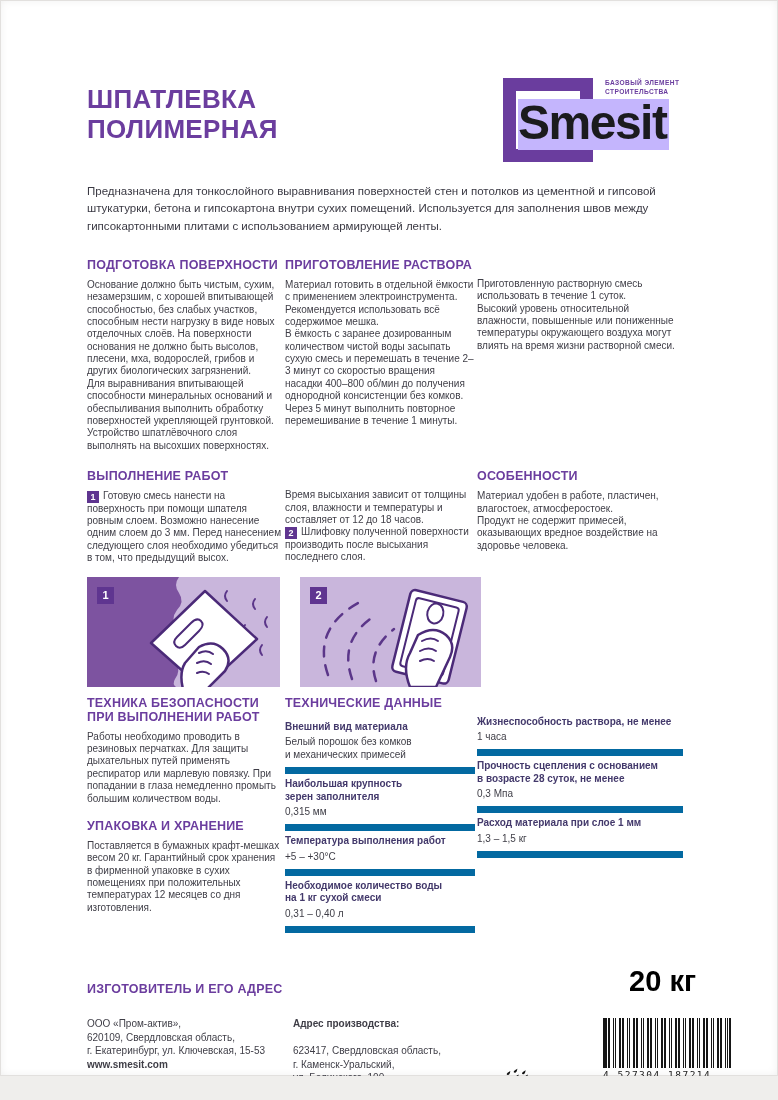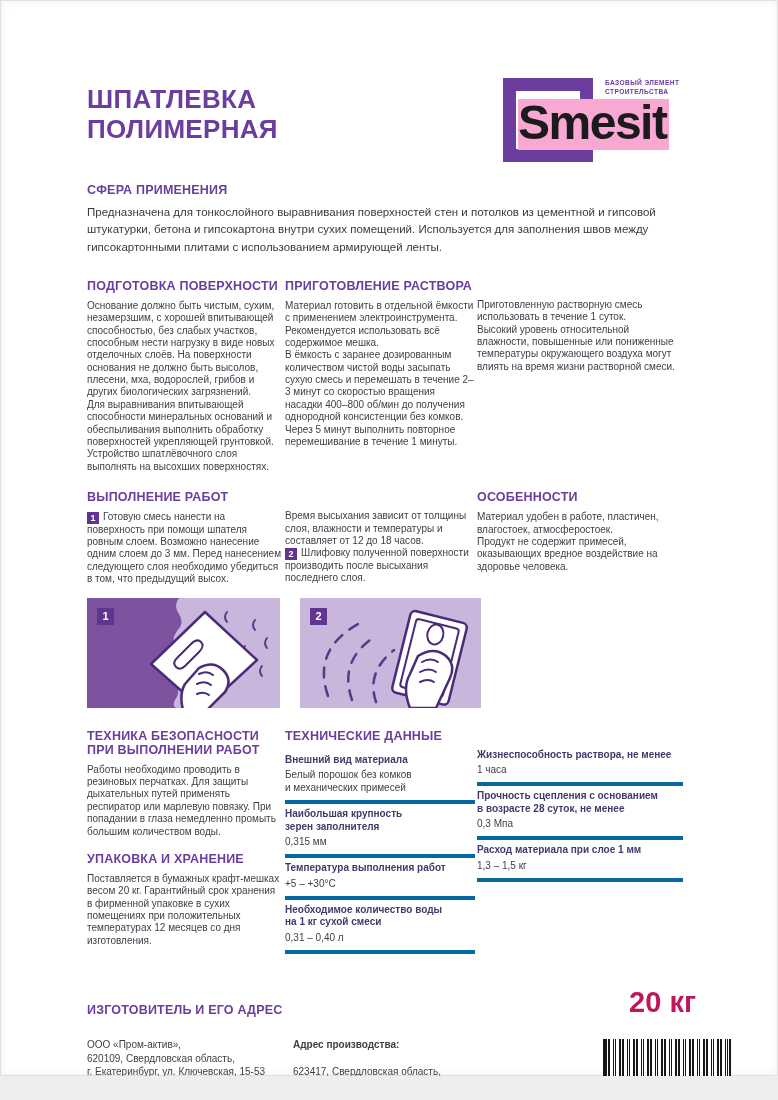--- a/index.html
+++ b/index.html
@@ -12,42 +12,42 @@
   .pre{white-space:pre-line;}
   h1{margin:0;font-size:26px;line-height:1.16;color:#6b3d9e;letter-spacing:.3px;white-space:pre-line;}
   .h2{margin:0 0 7px 0;font-size:12.5px;font-weight:bold;color:#6b3d9e;letter-spacing:.2px;white-space:pre-line;}
   .p{margin:0;font-size:10px;line-height:1.24;white-space:pre-line;}
   .lead{margin:6px 0 0 0;font-size:11.5px;line-height:1.5;font-weight:normal;color:#3a3943;white-space:pre-line;}
   .hdr{display:flex;justify-content:space-between;align-items:flex-start;}
   
   .logo{position:relative;width:205px;height:92px;margin-top:-6px;flex:none;}
   .logo-frame{position:absolute;left:0;top:0;width:64px;height:58px;border:13px solid #6a3d9e;}
   .logo-tagline{position:absolute;left:102px;top:0;font-size:6.6px;font-weight:bold;color:#6a3d9e;letter-spacing:.4px;line-height:1.4;white-space:pre-line;}
-  .logo-brand{position:absolute;left:15px;top:21px;font-size:48px;font-weight:bold;color:#1b1b1e;background:#f9a8d4;line-height:1.02;letter-spacing:-1.5px;padding:0 3px 2px 0;}
+  .logo-brand{position:absolute;left:15px;top:21px;font-size:48px;font-weight:bold;color:#1b1b1e;background:#c4b5fd;line-height:1.02;letter-spacing:-1.5px;padding:0 3px 2px 0;}
   
   .sec-app{margin-top:13px;}
   .cols{display:grid;grid-template-columns:196px 190px 206px;column-gap:2px;}
   .row1{margin-top:23px;}
   .row2{margin-top:17px;}
-  .row3{margin-top:17px;}
+  .row3{margin-top:5px;}
   .pad-head{padding-top:20px;}
   .badge{display:inline-block;width:12px;height:12px;background:#5f3590;color:#fff;font-size:9px;font-weight:bold;line-height:12px;text-align:center;margin-right:4px;position:relative;top:1px;}
   
   .illus-row{display:flex;gap:20px;margin-top:12px;}
   .illus{position:relative;flex:none;}
   .illus .badge2{position:absolute;left:10px;top:10px;width:17px;height:17px;background:#5f3590;color:#fff;font-size:11px;font-weight:bold;line-height:17px;text-align:center;}
   
-  .spec{border-bottom:4px solid #0369a1;padding:4px 0 6px;}
+  .spec{border-bottom:7px solid #0369a1;padding:4px 0 6px;}
   .spec:first-of-type{padding-top:0;}
   .spec .lbl{font-size:10px;font-weight:bold;color:#43396b;line-height:1.25;white-space:pre-line;}
   .spec .val{font-size:10px;line-height:1.3;margin-top:2px;white-space:pre-line;}
   .mt14{margin-top:14px;}
   
   .foot-top{display:flex;justify-content:space-between;align-items:flex-end;margin-top:34px;}
-  .weight{font-size:29px;font-weight:bold;color:#be185d;line-height:1;margin-right:12px;}
+  .weight{font-size:29px;font-weight:bold;color:#000000;line-height:1;margin-right:12px;}
   .foot-cols{display:grid;grid-template-columns:196px 190px 100px 128px;column-gap:10px;margin-top:8px;}
   .addr{font-size:10px;line-height:1.35;white-space:pre-line;}
   .addr .b{font-weight:bold;}
   .symbols{display:flex;align-items:flex-end;gap:12px;margin-top:16px;color:#111;}
   .sym{font-family:"DejaVu Sans",sans-serif;font-size:40px;line-height:1;}
   .barcode-box{margin-top:14px;}
   .bars{height:50px;width:124px;background:
       repeating-linear-gradient(90deg,#161616 0 2px,#fff 2px 3px,#161616 3px 5px,#fff 5px 8px,#161616 8px 9px,#fff 9px 10px,#161616 10px 11px,#fff 11px 14px);
       border-left:2px solid #161616;border-right:2px solid #161616;}
   .digits{font-family:"DejaVu Sans Mono",monospace;font-size:9.5px;color:#1a1a1a;letter-spacing:1.5px;margin-top:1px;}
@@ -63,21 +63,20 @@
 ПОЛИМЕРНАЯ</h1>
       <div class="logo">
         <div class="logo-frame"></div>
         <div class="logo-tagline">БАЗОВЫЙ ЭЛЕМЕНТ
 СТРОИТЕЛЬСТВА</div>
         <div class="logo-brand">Smesit</div>
       </div>
     </div>
 
     <div class="sec-app">
-      <div class="h2">СФЕРА ПРИМЕНЕНИЯ</div>
       <p class="lead">Предназначена для тонкослойного выравнивания поверхностей стен и потолков из цементной и гипсовой штукатурки, бетона и гипсокартона внутри сухих помещений. Используется для заполнения швов между гипсокартонными плитами с использованием армирующей ленты.</p>
     </div>
 
     <div class="cols row1">
       <div>
         <div class="h2">ПОДГОТОВКА ПОВЕРХНОСТИ</div>
         <p class="p">Основание должно быть чистым, сухим, незамерзшим, с хорошей впитывающей способностью, без слабых участков, способным нести нагрузку в виде новых отделочных слоёв. На поверхности основания не должно быть высолов, плесени, мха, водорослей, грибов и других биологических загрязнений.
 Для выравнивания впитывающей способности минеральных оснований и обеспыливания выполнить обработку поверхностей укрепляющей грунтовкой.
 Устройство шпатлёвочного слоя выполнять на высохших поверхностях.</p>
       </div>

